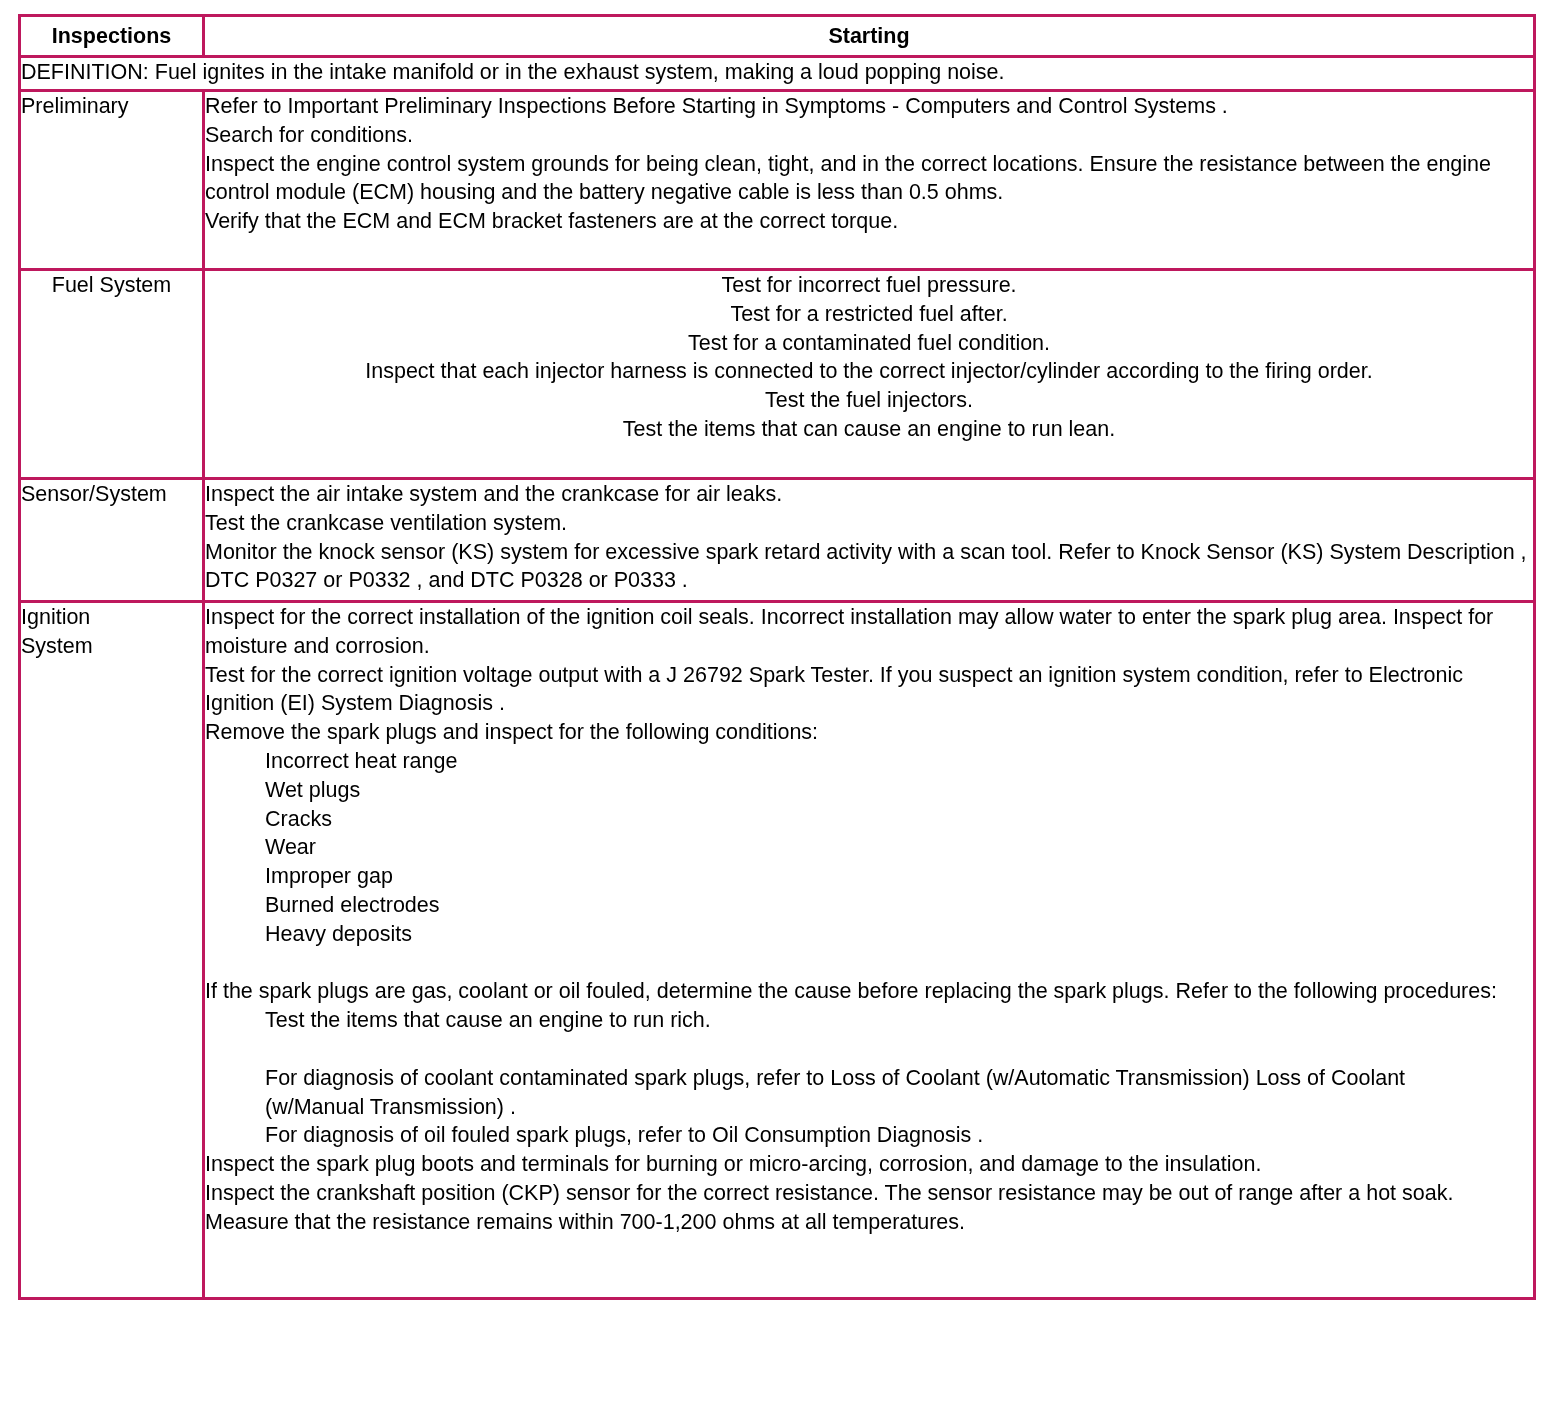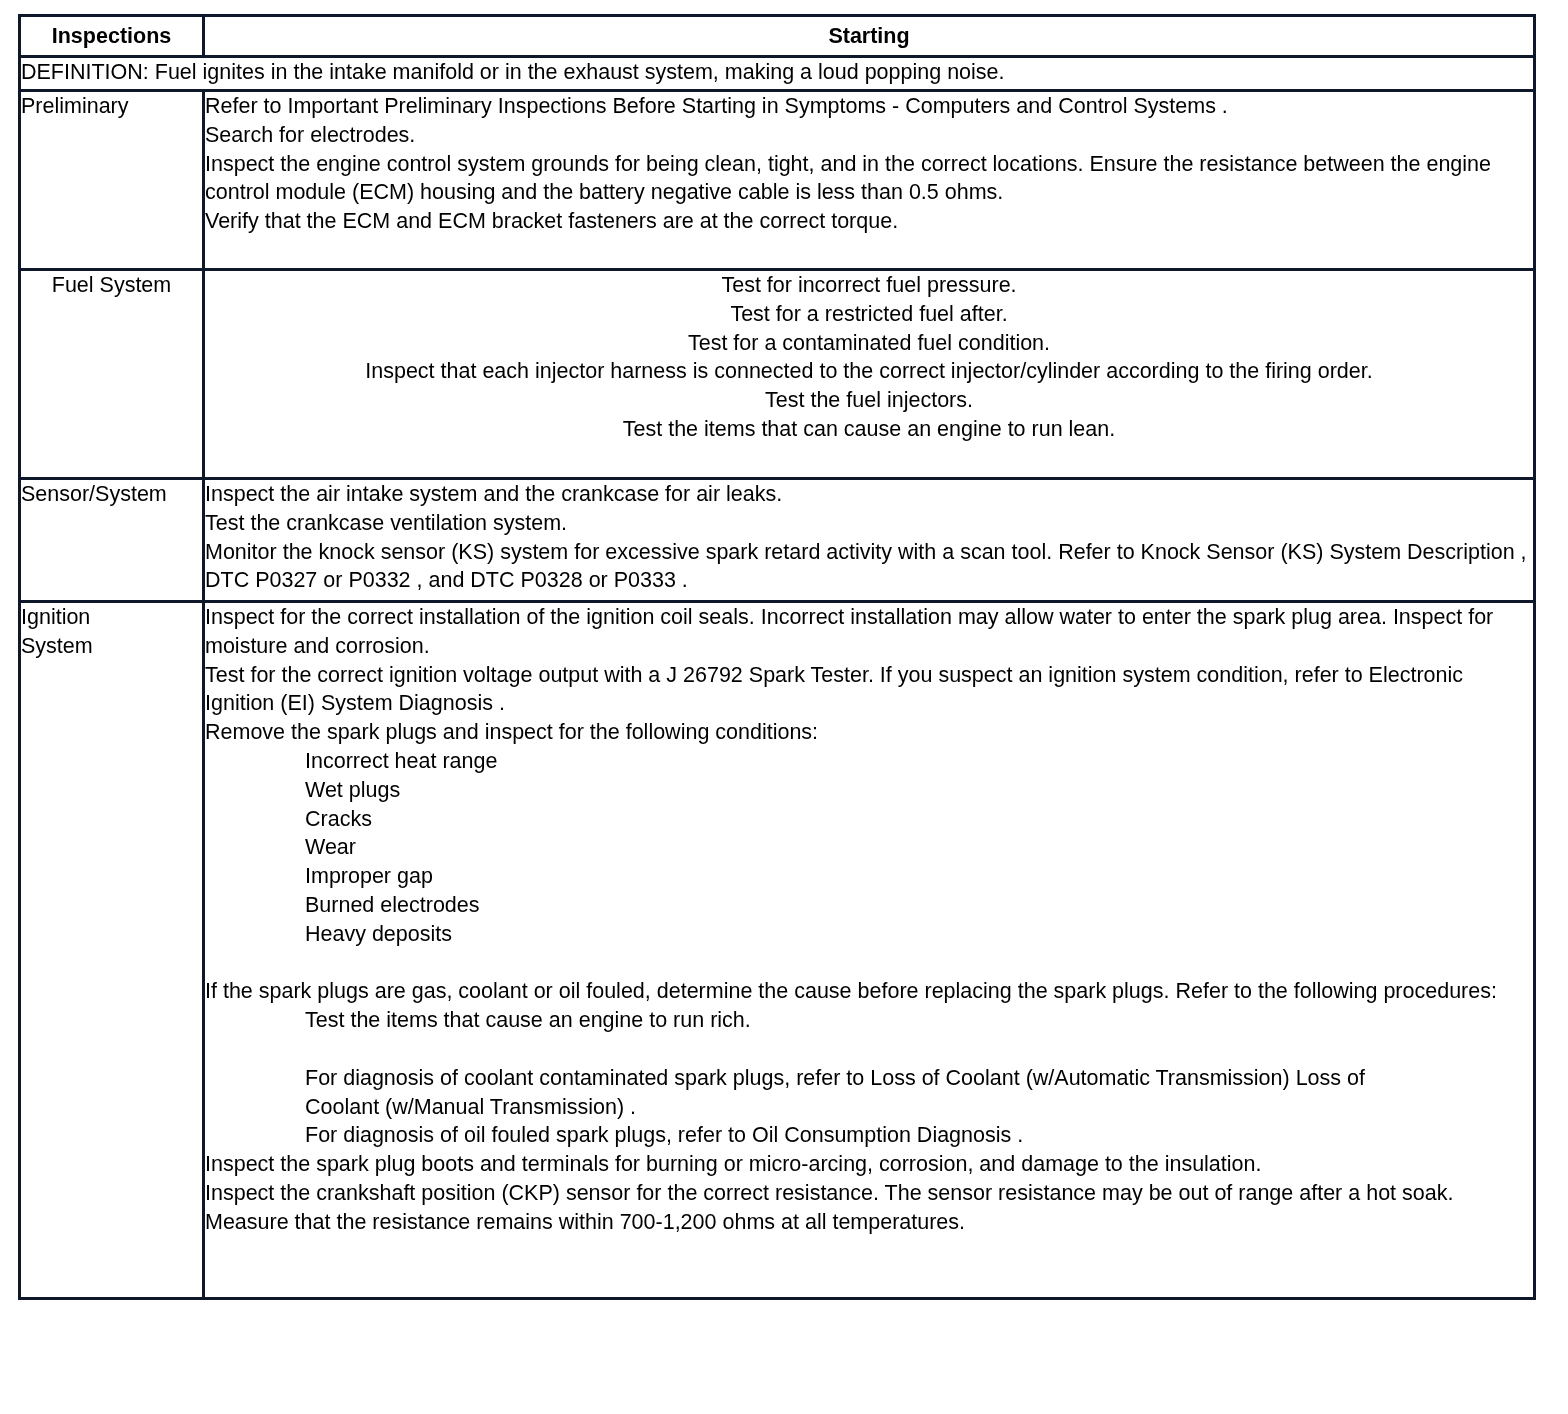--- a/index.html
+++ b/index.html
@@ -10,21 +10,21 @@
     }
     table.diag {
       position: absolute; left: 18px; top: 14px;
       width: 1515px;
       border-collapse: collapse;
       table-layout: fixed;
       font-size: 21.5px;
       line-height: 28.8px;
     }
     table.diag td, table.diag th {
-      border: 3px solid #0f172a;
+      border: 3px solid #be185d;
       vertical-align: top;
       padding: 0;
     }
     col.c1 { width: 184px; }
     col.c2 { width: 1331px; }
     th {
       font-weight: bold;
       text-align: center;
       height: 38px;
       line-height: 38px;
@@ -35,21 +35,21 @@
       height: 31px;
       white-space: nowrap;
     }
     td.insp {
       padding: 4px 0 0 4px;
     }
     td.act {
       padding: 4px 14px 0 105px;
     }
     .line { display: block; }
-    .indent { display: block; padding-left: 100px; }
+    .indent { display: block; padding-left: 60px; }
     .blank { display: block; height: 28.8px; }
     tr.r-prelim td { height: 176px; }
     tr.r-fuel td { height: 206px; text-align: center; }
     tr.r-sensor td { height: 120px; }
     tr.r-ign td { height: 694px; margin-top: 32px; }
     tr.r-cool td { height: 62px; }
   </style>
 </head>
 <body>
 
@@ -66,21 +66,21 @@
   </thead>
   <tbody>
     <tr>
       <td colspan="2" class="def">DEFINITION: Fuel ignites in the intake manifold or in the exhaust system, making a loud popping noise.</td>
     </tr>
 
     <tr class="r-prelim">
       <td class="insp">Preliminary</td>
       <td class="act">
         <span class="line">Refer to Important Preliminary Inspections Before Starting in Symptoms - Computers and Control Systems .</span>
-        <span class="line">Search for electrodes.</span>
+        <span class="line">Search for conditions.</span>
         <span class="line">Inspect the engine control system grounds for being clean, tight, and in the correct locations. Ensure the resistance between the engine control module (ECM) housing and the battery negative cable is less than 0.5 ohms.</span>
         <span class="line">Verify that the ECM and ECM bracket fasteners are at the correct torque.</span>
       </td>
     </tr>
 
     <tr class="r-fuel">
       <td class="insp">Fuel System</td>
       <td class="act">
         <span class="line">Test for incorrect fuel pressure.</span>
         <span class="line">Test for a restricted fuel after.</span>

